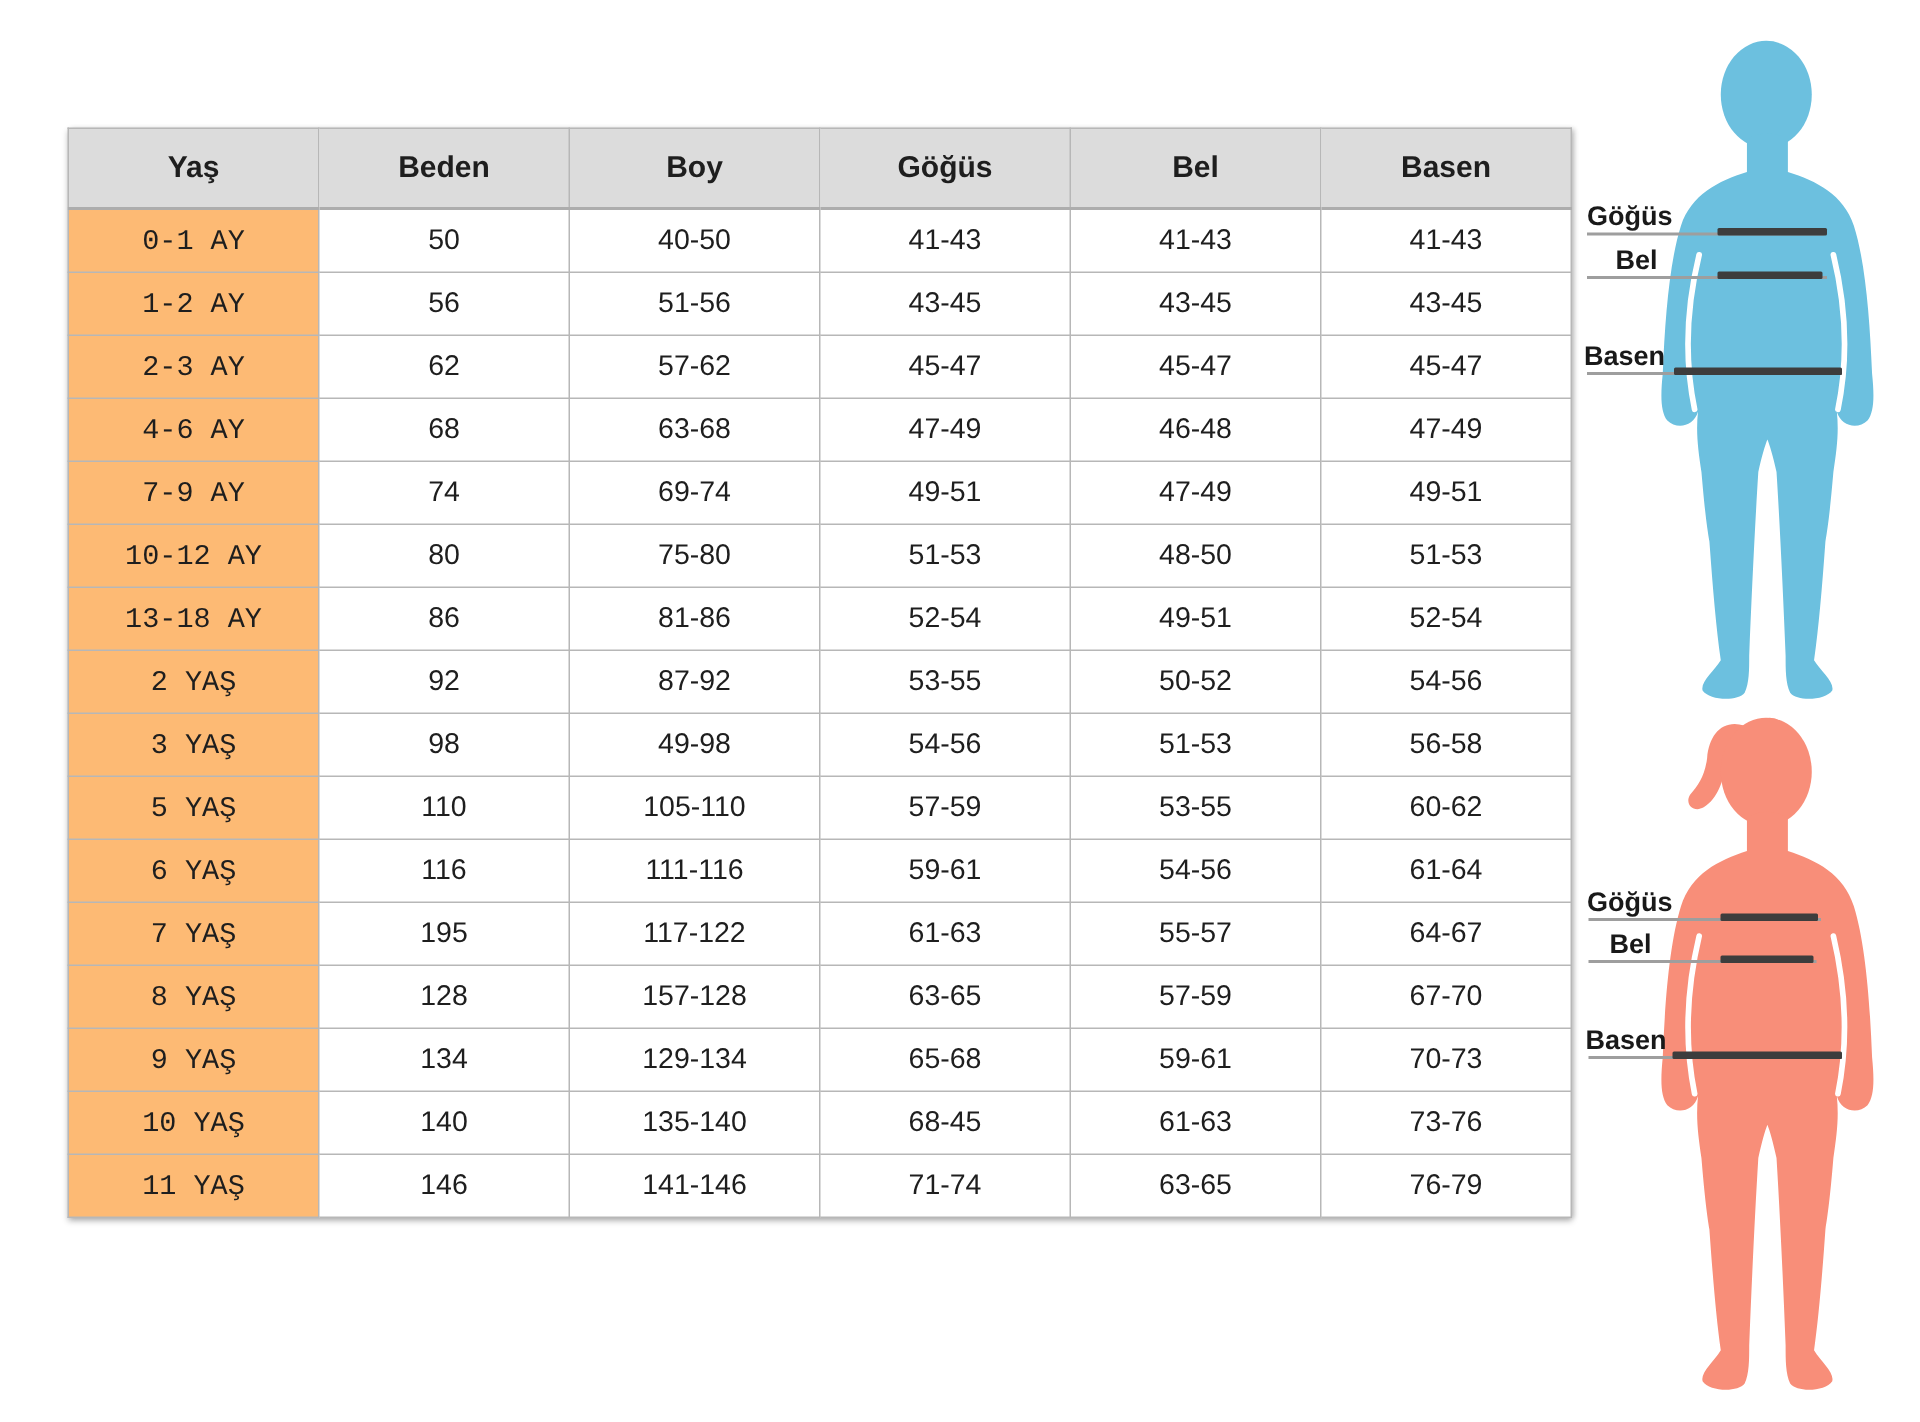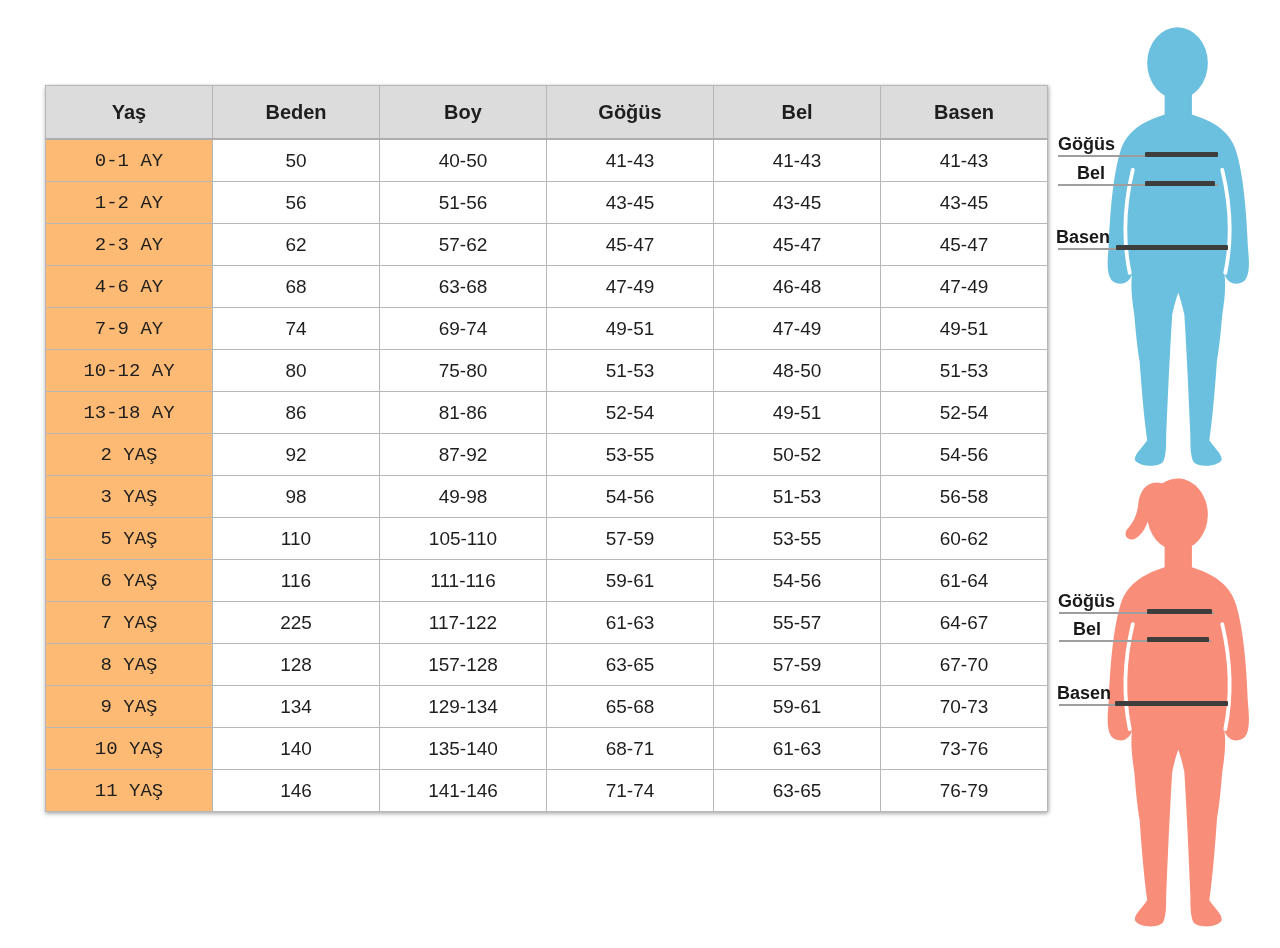--- a/index.html
+++ b/index.html
@@ -139,21 +139,21 @@
         <tr>
           <td>6 YAŞ</td>
           <td>116</td>
           <td>111-116</td>
           <td>59-61</td>
           <td>54-56</td>
           <td>61-64</td>
         </tr>
         <tr>
           <td>7 YAŞ</td>
-          <td>225</td>
+          <td>195</td>
           <td>117-122</td>
           <td>61-63</td>
           <td>55-57</td>
           <td>64-67</td>
         </tr>
         <tr>
           <td>8 YAŞ</td>
           <td>128</td>
           <td>157-128</td>
           <td>63-65</td>
@@ -165,21 +165,21 @@
           <td>134</td>
           <td>129-134</td>
           <td>65-68</td>
           <td>59-61</td>
           <td>70-73</td>
         </tr>
         <tr>
           <td>10 YAŞ</td>
           <td>140</td>
           <td>135-140</td>
-          <td>68-71</td>
+          <td>68-45</td>
           <td>61-63</td>
           <td>73-76</td>
         </tr>
         <tr>
           <td>11 YAŞ</td>
           <td>146</td>
           <td>141-146</td>
           <td>71-74</td>
           <td>63-65</td>
           <td>76-79</td>

